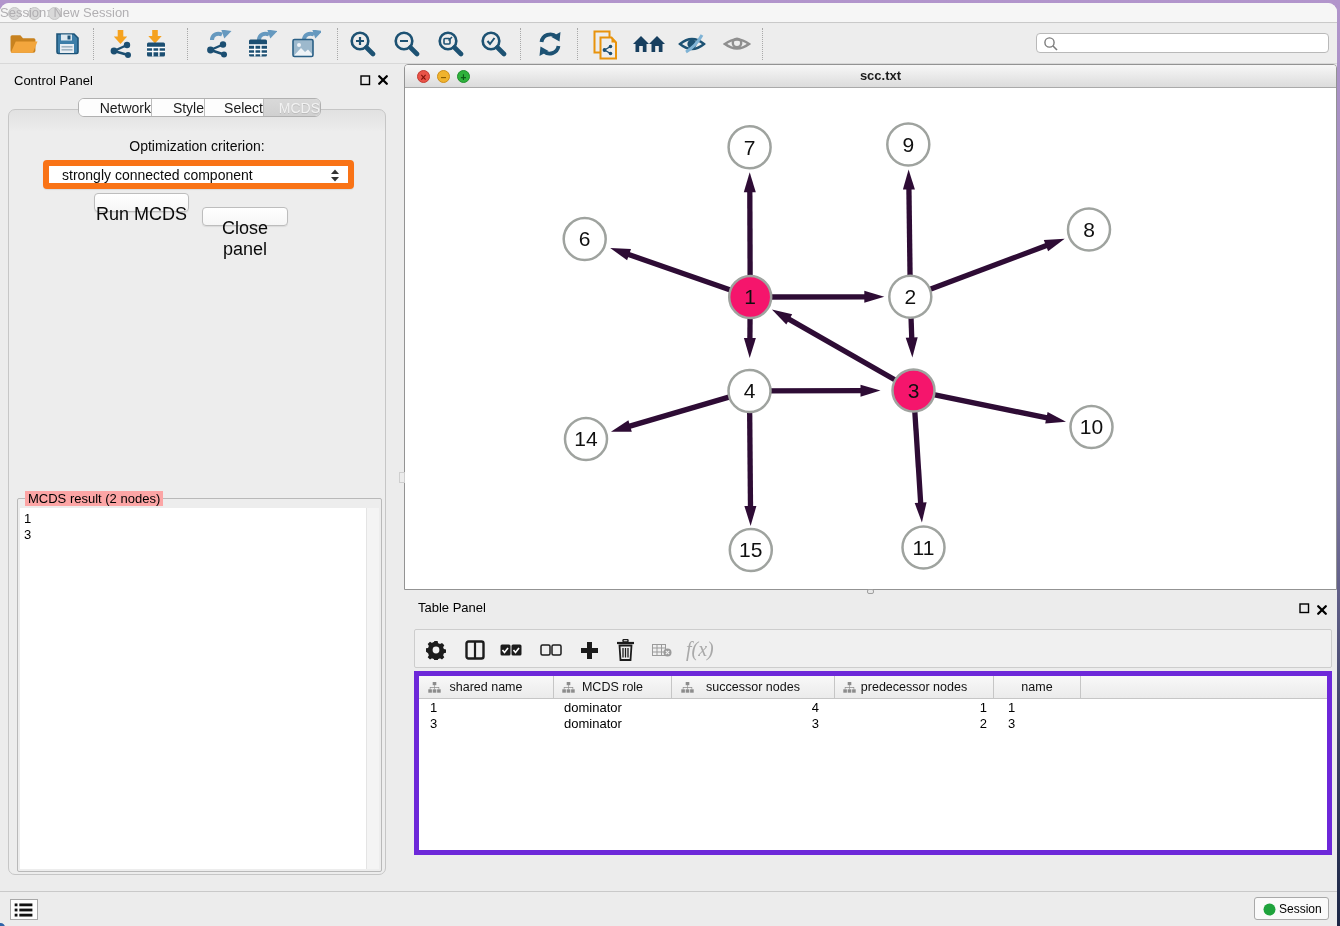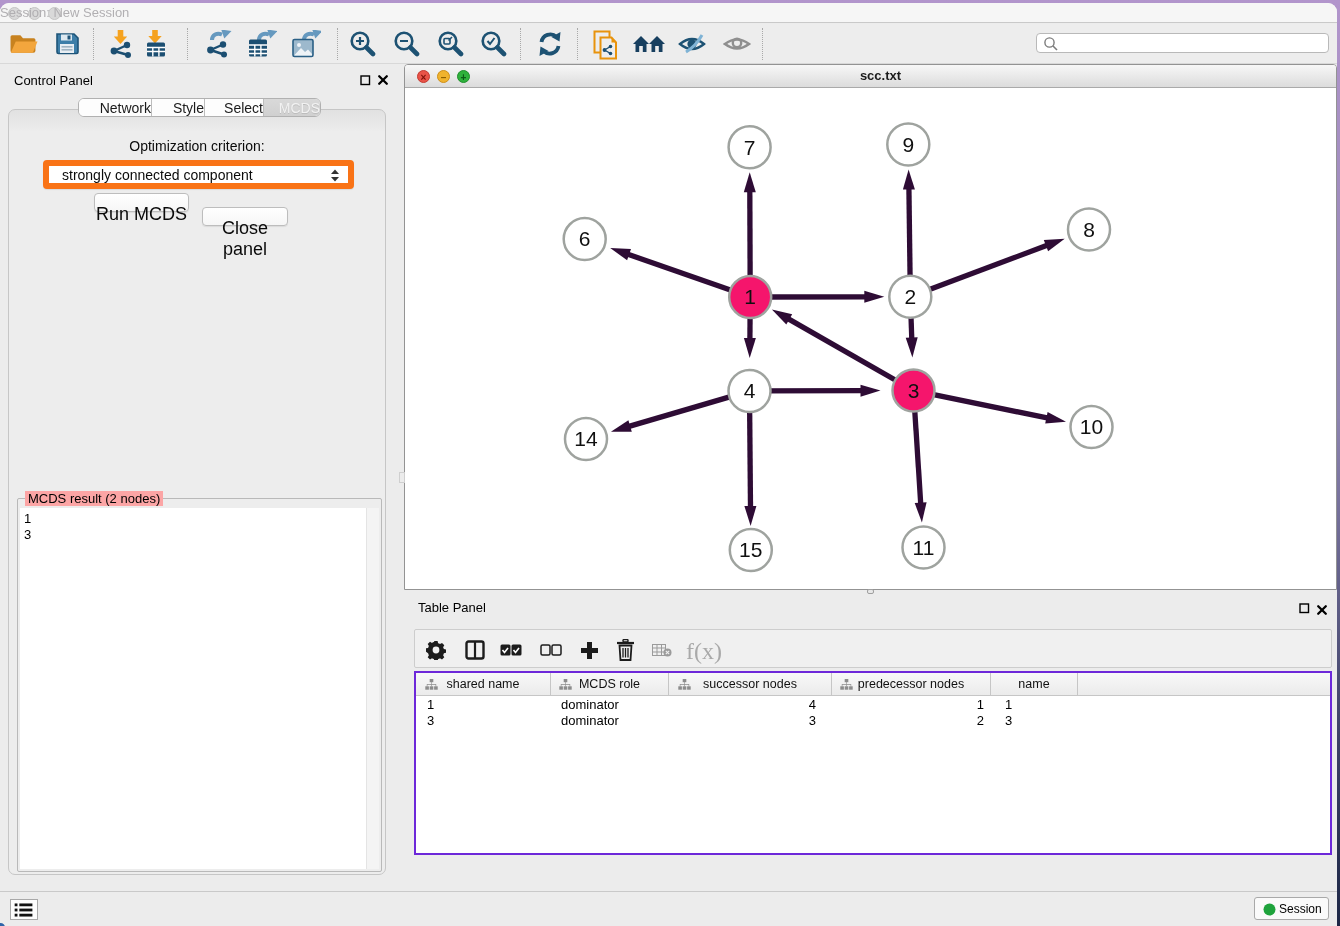--- a/index.html
+++ b/index.html
@@ -29,21 +29,21 @@
 #fstrack{position:absolute;right:0;top:0;width:13px;height:100%;background:#f4f4f4;border-left:1px solid #e4e4e4}
 #fstext{position:absolute;left:4px;top:3px;font-size:13px;line-height:16px;color:#000}
 
 #netwin{position:absolute;left:404px;top:61px;width:933px;height:526px;border:1px solid #939393;border-radius:4px 4px 0 0;background:#fff;overflow:hidden}
 #nettitle{position:absolute;left:0;top:0;width:100%;height:23px;background:linear-gradient(180deg,#f7f7f7,#dcdcdc);border-bottom:1px solid #aaa}
 .mac{position:absolute;top:5px;width:13px;height:13px;border-radius:50%;text-align:center;font-size:10px;font-weight:bold;line-height:13px}
 #netname{position:absolute;top:3px;left:10px;width:100%;text-align:center;font-size:13px;font-weight:600;color:#1c1c1c}
 
 #tp-title{position:absolute;left:418px;top:597px;font-size:13px;color:#000}
 #tptoolbar{position:absolute;left:414px;top:626px;width:918px;height:39px;background:#f0f0f0;border:1px solid #cdcdcd;border-radius:2px}
-#table{position:absolute;left:414px;top:668px;width:918px;height:184px;background:#fff;border:2px solid #6d28d9}
+#table{position:absolute;left:414px;top:668px;width:918px;height:184px;background:#fff;border:5px solid #6d28d9}
 #thead{position:absolute;left:0;top:0;width:100%;height:23px;background:linear-gradient(180deg,#f8f8f8,#ebebeb);border-bottom:1px solid #c6c6c6}
 .hcell{position:absolute;top:0;height:23px;border-right:1px solid #c6c6c6;font-size:12.5px;color:#111;text-align:center;padding-top:4px}
 .hicon{position:absolute;top:6px}
 .trow{position:absolute;font-size:13px;color:#000;height:17px}
 .tcell{position:absolute;top:0}
 
 #btabs{position:absolute;left:692px;top:864px;display:flex;border:1px solid #ababab;border-radius:5px;overflow:hidden;background:#fff}
 .btab{font-size:13.5px;color:#141414;text-align:center;height:17px;padding-top:1px;background:#fff}
 .btab+.btab{border-left:1px solid #bdbdbd}
 .btab.sel{background:#e2e2e2;color:#bcbcbc;text-shadow:0 1px 0 #f4f4f4}
@@ -343,21 +343,21 @@
     <path d="M7 9 v9.5 M9.5 9 v9.5 M12 9 v9.5" stroke="#1c1c1c" stroke-width="1.3"></path>
   </svg>
 
   <svg class="abs" style="left:652px;top:641px" width="20" height="13" viewBox="0 0 20 13">
     <rect x="0.5" y="0.5" width="13" height="11" fill="none" stroke="#9b9b9b" stroke-width="1"></rect>
     <path d="M0.5 4 h13 M0.5 8 h13 M5 0.5 v11 M9.5 0.5 v11" stroke="#9b9b9b" stroke-width="1"></path>
     <circle cx="15.5" cy="8.5" r="4" fill="#9b9b9b"></circle>
     <path d="M13.8 6.8 l3.4 3.4 M17.2 6.8 l-3.4 3.4" stroke="#f0f0f0" stroke-width="1.1"></path>
   </svg>
 
-  <div class="abs" style="left:686px;top:635px;font-family:'Liberation Serif',serif;font-size:24px;color:#a9a9a9">f(x)</div>
+  <div class="abs" style="left:686px;top:635px;font-family:'Liberation Serif',serif;font-style:italic;font-size:20px;color:#a9a9a9">f(x)</div>
 </div>
 <div id="table">
   <div id="thead">
     <div class="hcell" style="left:0;width:135px"><svg class="hicon" style="left:9px" width="13" height="11" viewBox="0 0 13 11">
             <g fill="#8c8c8c">
               <rect x="4.7" y="0" width="3.6" height="3.2"></rect>
               <rect x="0.3" y="7.3" width="3.6" height="3.4"></rect>
               <rect x="4.7" y="7.3" width="3.6" height="3.4"></rect>
               <rect x="9.1" y="7.3" width="3.6" height="3.4"></rect>
               <path d="M6.2 3 h0.6 v2 h-0.6z M1.8 5 h9.4 v0.7 H1.8z M1.8 5 h0.6 v2.5 h-0.6z M6.2 5 h0.6 v2.5 h-0.6z M10.6 5 h0.6 v2.5 h-0.6z"></path>

